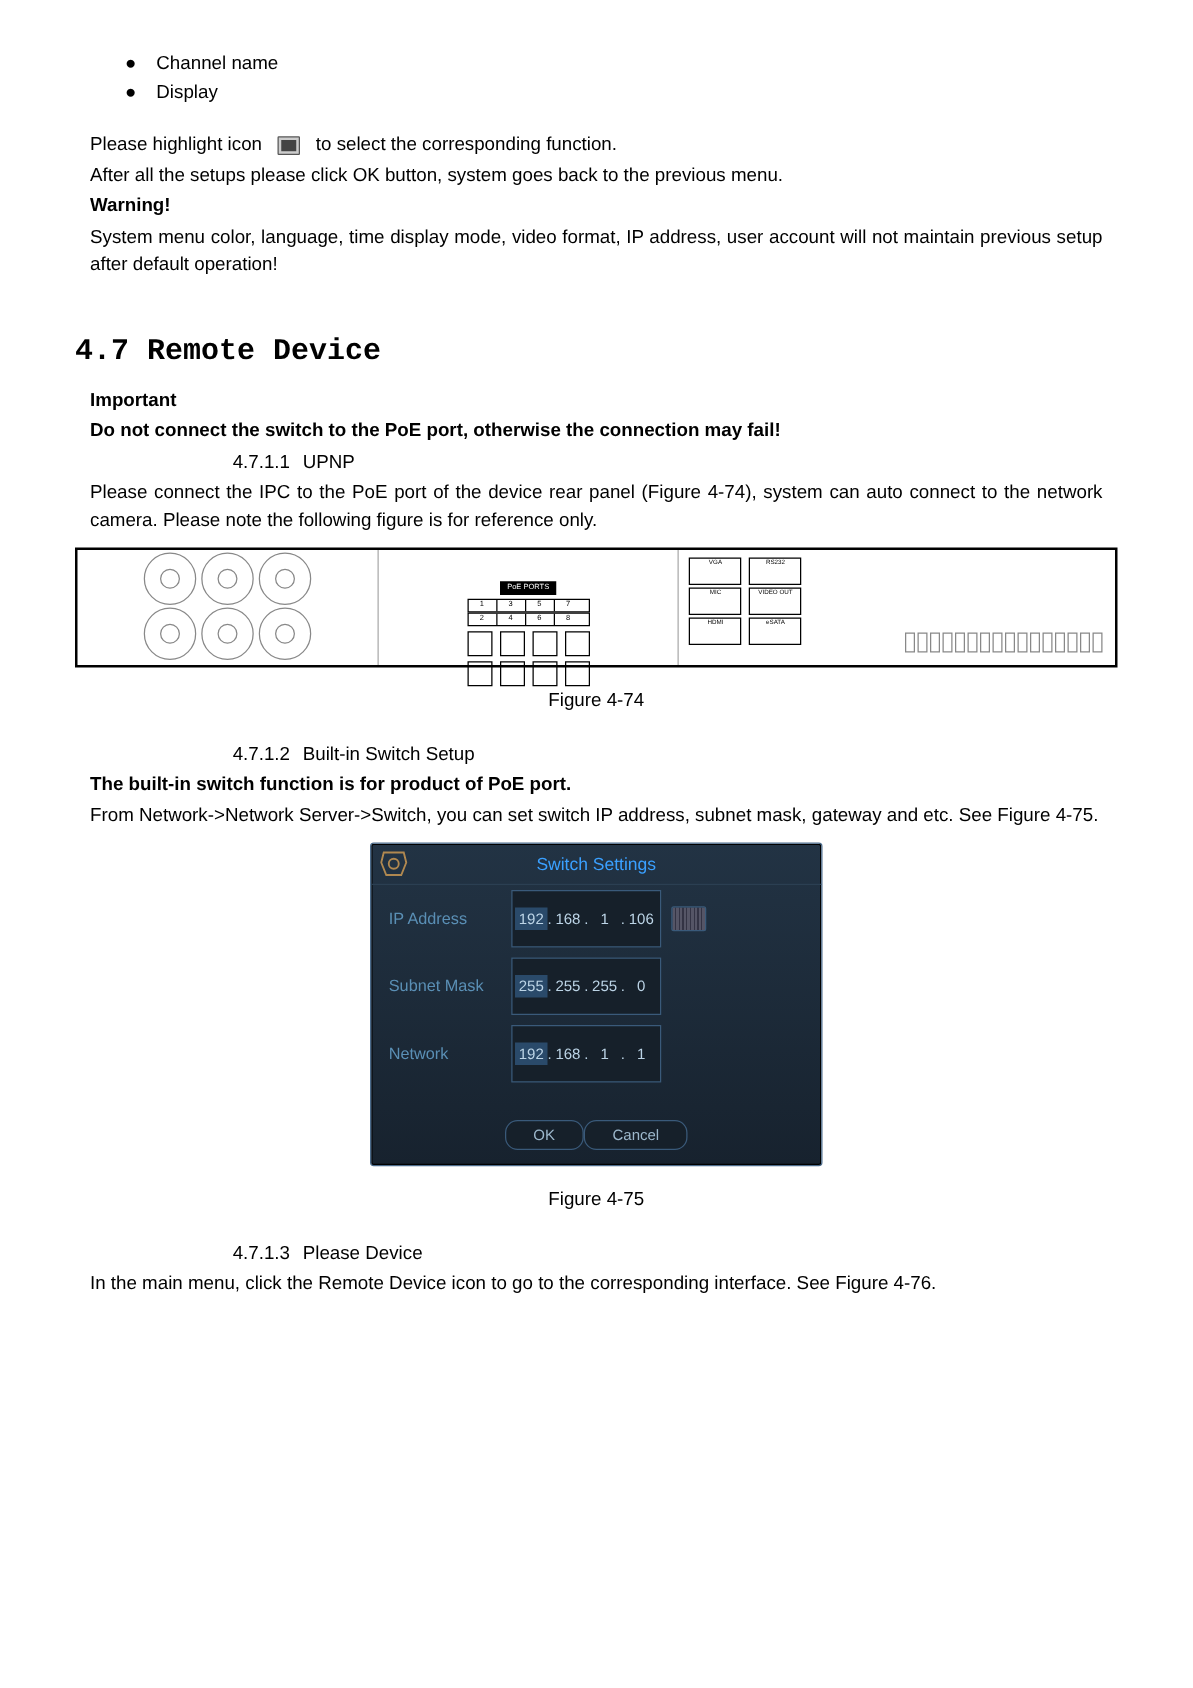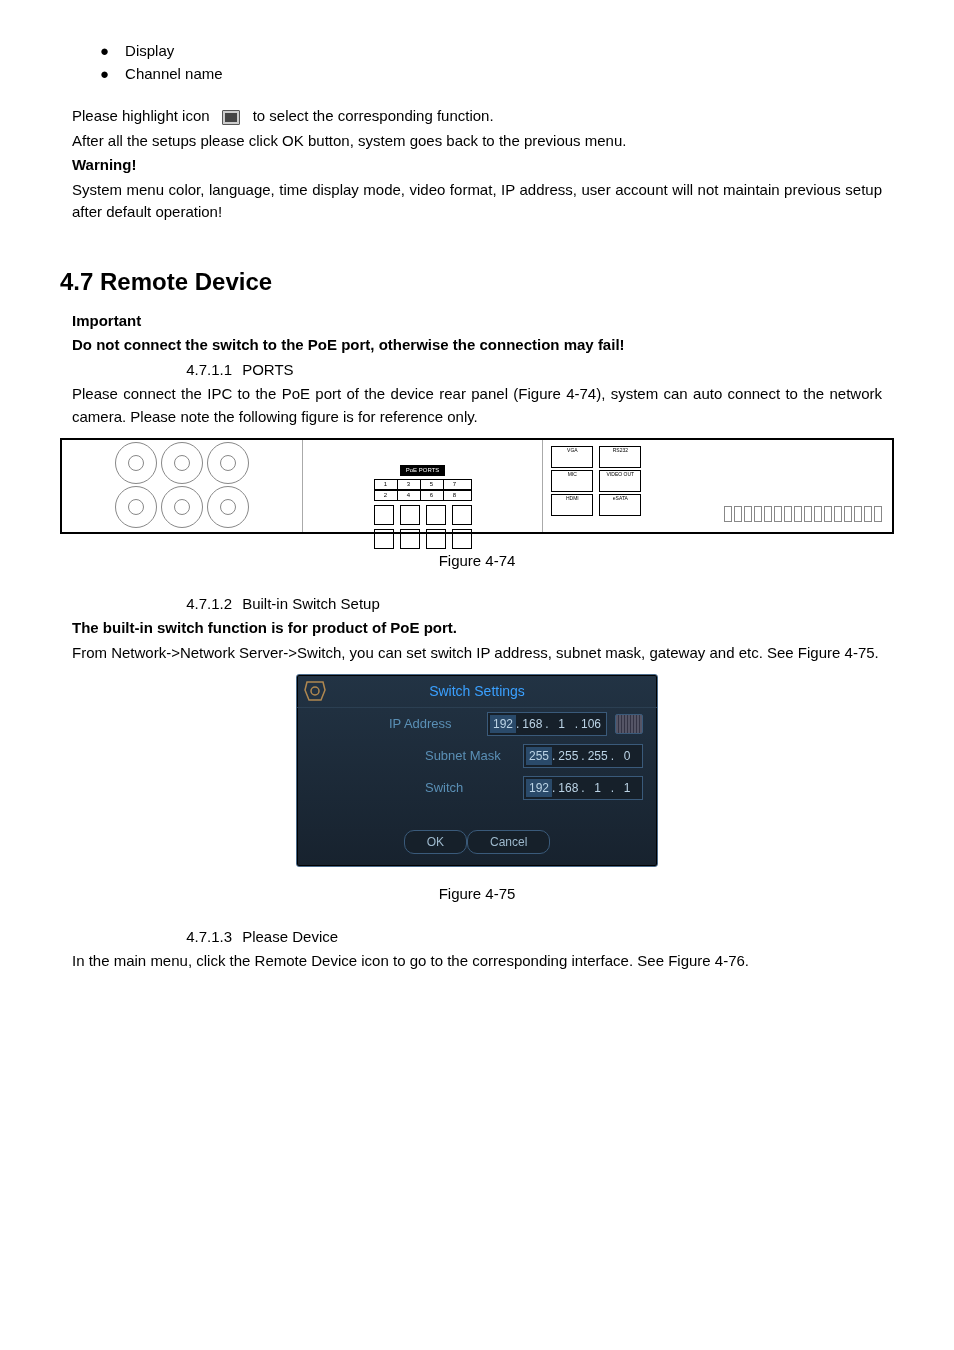--- a/index.html
+++ b/index.html
@@ -36,21 +36,21 @@
   }
   .icon-box::after {
     content: "";
     position: absolute;
     top: 2px; left: 2px; right: 2px; bottom: 2px;
     background: #444;
   }
   .bold { font-weight: bold; }
   .para { margin: 2px 12px; text-align: justify; }
   h2 {
-    font-family: Liberation Sans, sans-serif;
+    font-family: Liberation Mono, monospace;
     font-size: 24px;
     font-weight: bold;
     margin: 40px 0 10px 0;
   }
   .subnum {
     display: inline-block;
     width: 160px;
     text-align: right;
     margin-right: 6px;
   }
@@ -175,34 +175,33 @@
   .dialog-logo {
     width: 24px;
     height: 22px;
     position: relative;
   }
   .dialog-logo svg { width: 100%; height: 100%; }
   .form-row {
     display: flex;
     align-items: center;
     padding: 4px 14px;
-    justify-content: flex-end;
   }
   .form-label {
     width: 98px;
     color: #5a8fb5;
     font-size: 13px;
   }
   .ip-box {
     display: flex;
     align-items: center;
     background: #16202a;
     border: 1px solid #3a5a7a;
     height: 20px;
-    padding: 1px 2px;
+    padding: 12px 2px;
   }
   .ip-box .oct {
     color: #bcd4e6;
     font-size: 12px;
     width: 26px;
     text-align: center;
   }
   .ip-box .oct:first-child {
     background: #2a4a6a;
   }
@@ -229,41 +228,41 @@
     border-radius: 10px;
     font-size: 12px;
     padding: 2px 22px;
     background: #16202a;
   }
 </style>
 </head>
 <body>
 
 <ul class="bullet-list">
+  <li>Channel name</li>
   <li>Display</li>
-  <li>Channel name</li>
 </ul>
 
 <p class="highlight-line para">
   <span>Please highlight icon</span>
   &nbsp;&nbsp;<span class="icon-box"></span>&nbsp;&nbsp;
   <span>to select the corresponding function.</span>
 </p>
 <p class="para">After all the setups please click OK button, system goes back to the previous menu.</p>
 <p class="para bold">Warning!</p>
 <p class="para">System menu color, language, time display mode, video format, IP address, user account will not maintain previous setup after default operation!</p>
 
 <h2>4.7  Remote Device</h2>
 
 <p class="para bold">Important</p>
 <p class="para bold">Do not connect the switch to the PoE port, otherwise the connection may fail!</p>
 
 <p class="para">
   <span class="subnum">4.7.1.1</span>
-  <span>PORTS</span>
+  <span>UPNP</span>
 </p>
 <p class="para">Please connect the IPC to the PoE port of the device rear panel (Figure 4-74), system can auto connect to the network camera. Please note the following figure is for reference only.</p>
 
 <div class="panel-figure">
   <div class="panel-section" style="flex:1.1">
     <div class="fan-row">
         <div class="fan"></div>
         <div class="fan"></div>
         <div class="fan"></div>
       </div>
@@ -378,21 +377,21 @@
         <span class="dot">.</span>
       <span class="oct">255</span>
         <span class="dot">.</span>
       <span class="oct">255</span>
         <span class="dot">.</span>
       <span class="oct">0</span>
     </div>
   </div>
 
   <div class="form-row">
-    <div class="form-label">Switch</div>
+    <div class="form-label">Network</div>
     <div class="ip-box">
       <span class="oct">192</span>
         <span class="dot">.</span>
       <span class="oct">168</span>
         <span class="dot">.</span>
       <span class="oct">1</span>
         <span class="dot">.</span>
       <span class="oct">1</span>
     </div>
   </div>

